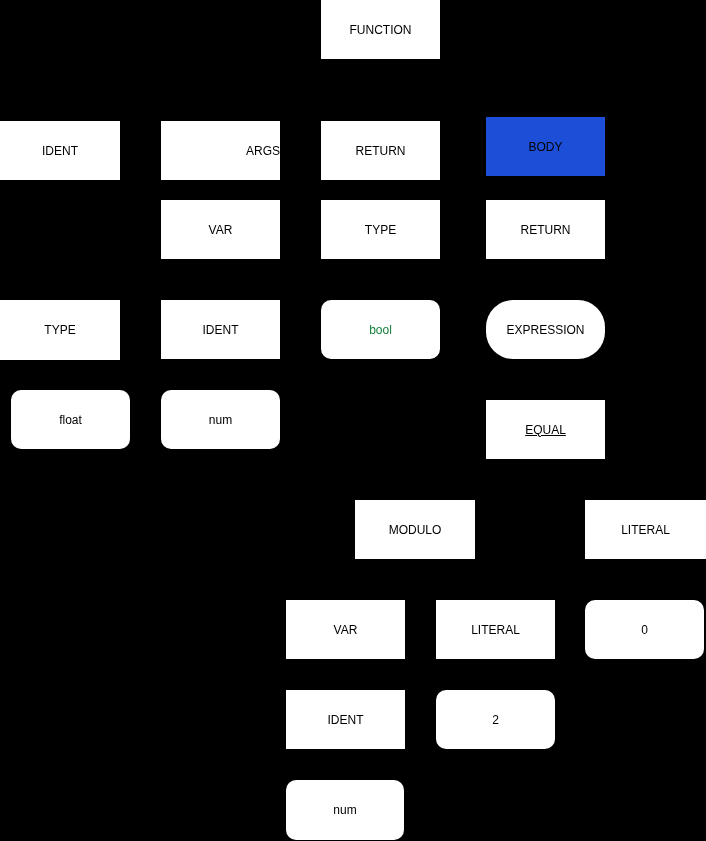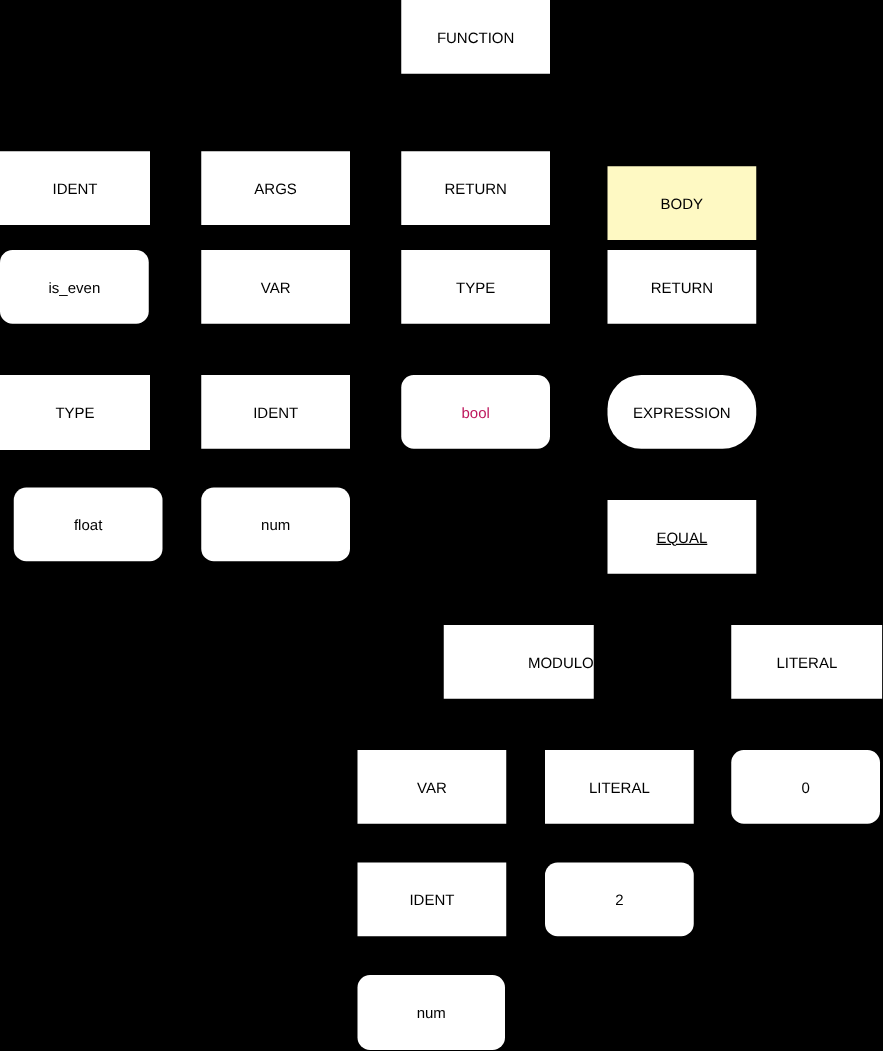--- a/index.html
+++ b/index.html
@@ -37,63 +37,60 @@
 </head>
 <body>
 
 <div class="canvas" style="background: rgb(0, 0, 0);">
     <div class="node" style="left: 321px; top: 0px; width: 119px; height: 59px; background: rgb(255, 255, 255); color: rgb(0, 0, 0);">
       <span>FUNCTION</span>
     </div>
     <div class="node" style="left: 0px; top: 121px; width: 120px; height: 59px; background: rgb(255, 255, 255); color: rgb(0, 0, 0);">
       <span>IDENT</span>
     </div>
-    <div class="node" style="left: 161px; top: 121px; width: 119px; height: 59px; background: rgb(255, 255, 255); color: rgb(0, 0, 0);">
+    <div class="node" style="left: 161px; top: 121px; width: 119px; height: 59px; background: rgb(255, 255, 255); color: rgb(0, 0, 0); justify-content: flex-end;">
       <span>ARGS</span>
     </div>
     <div class="node" style="left: 321px; top: 121px; width: 119px; height: 59px; background: rgb(255, 255, 255); color: rgb(0, 0, 0);">
       <span>RETURN</span>
     </div>
-    <div class="node" style="left: 486px; top: 133px; width: 119px; height: 59px; background: #fef9c3; color: rgb(0, 0, 0);">
+    <div class="node" style="left: 486px; top: 117px; width: 119px; height: 59px; background: #1d4ed8; color: rgb(0, 0, 0);">
       <span>BODY</span>
-    </div>
-    <div class="node rounded" style="left: 0px; top: 200px; width: 119px; height: 59px; background: rgb(255, 255, 255); color: rgb(0, 0, 0);">
-      <span>is_even</span>
     </div>
     <div class="node" style="left: 161px; top: 200px; width: 119px; height: 59px; background: rgb(255, 255, 255); color: rgb(0, 0, 0);">
       <span>VAR</span>
     </div>
     <div class="node" style="left: 321px; top: 200px; width: 119px; height: 59px; background: rgb(255, 255, 255); color: rgb(0, 0, 0);">
       <span>TYPE</span>
     </div>
     <div class="node" style="left: 486px; top: 200px; width: 119px; height: 59px; background: rgb(255, 255, 255); color: rgb(0, 0, 0);">
       <span>RETURN</span>
     </div>
     <div class="node" style="left: 0px; top: 300px; width: 120px; height: 60px; background: rgb(255, 255, 255); color: rgb(0, 0, 0);">
       <span>TYPE</span>
     </div>
     <div class="node" style="left: 161px; top: 300px; width: 119px; height: 59px; background: rgb(255, 255, 255); color: rgb(0, 0, 0);">
       <span>IDENT</span>
     </div>
-    <div class="node rounded" style="left: 321px; top: 300px; width: 119px; height: 59px; background: rgb(255, 255, 255); color: #be185d;">
+    <div class="node rounded" style="left: 321px; top: 300px; width: 119px; height: 59px; background: rgb(255, 255, 255); color: #15803d;">
       <span>bool</span>
     </div>
     <div class="node" style="left: 486px; top: 300px; width: 119px; height: 59px; background: rgb(255, 255, 255); color: rgb(0, 0, 0); border-radius: 27px;">
       <span>EXPRESSION</span>
     </div>
     <div class="node rounded" style="left: 0px; top: 390px; width: 119px; height: 59px; background: rgb(255, 255, 255); color: rgb(0, 0, 0); margin-left: 11px;">
       <span>float</span>
     </div>
     <div class="node rounded" style="left: 161px; top: 390px; width: 119px; height: 59px; background: rgb(255, 255, 255); color: rgb(0, 0, 0);">
       <span>num</span>
     </div>
     <div class="node" style="left: 486px; top: 400px; width: 119px; height: 59px; background: rgb(255, 255, 255); color: rgb(0, 0, 0); text-decoration: underline;">
       <span>EQUAL</span>
     </div>
-    <div class="node" style="left: 355px; top: 500px; width: 120px; height: 59px; background: rgb(255, 255, 255); color: rgb(0, 0, 0); justify-content: flex-end;">
+    <div class="node" style="left: 355px; top: 500px; width: 120px; height: 59px; background: rgb(255, 255, 255); color: rgb(0, 0, 0);">
       <span>MODULO</span>
     </div>
     <div class="node" style="left: 585px; top: 500px; width: 121px; height: 59px; background: rgb(255, 255, 255); color: rgb(0, 0, 0);">
       <span>LITERAL</span>
     </div>
     <div class="node" style="left: 286px; top: 600px; width: 119px; height: 59px; background: rgb(255, 255, 255); color: rgb(0, 0, 0);">
       <span>VAR</span>
     </div>
     <div class="node" style="left: 436px; top: 600px; width: 119px; height: 59px; background: rgb(255, 255, 255); color: rgb(0, 0, 0);">
       <span>LITERAL</span>

